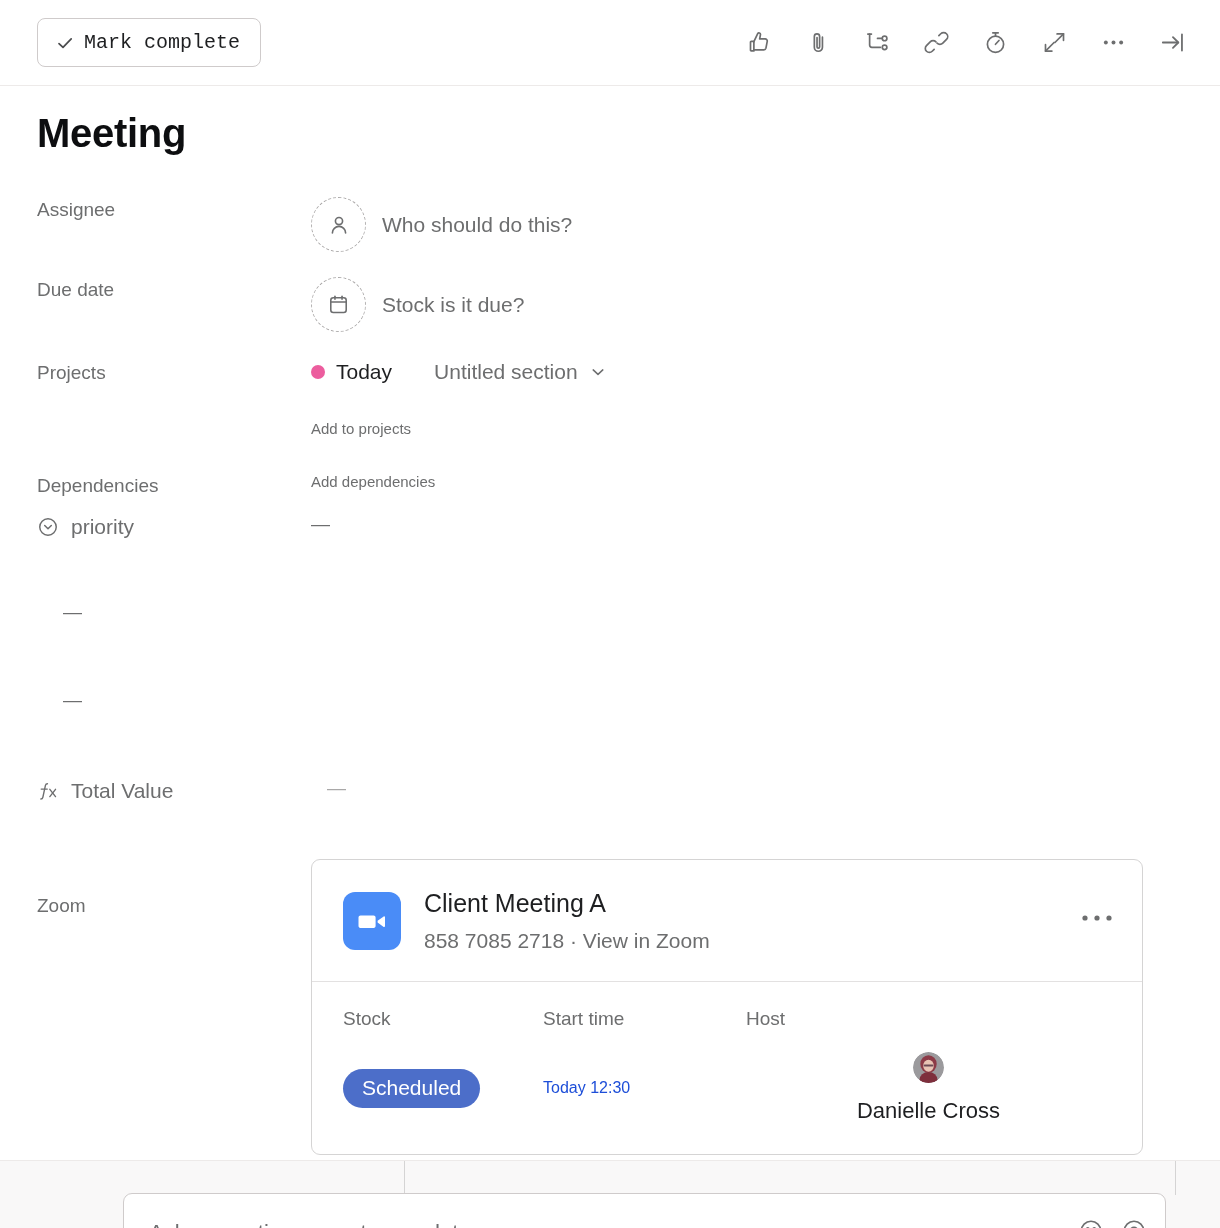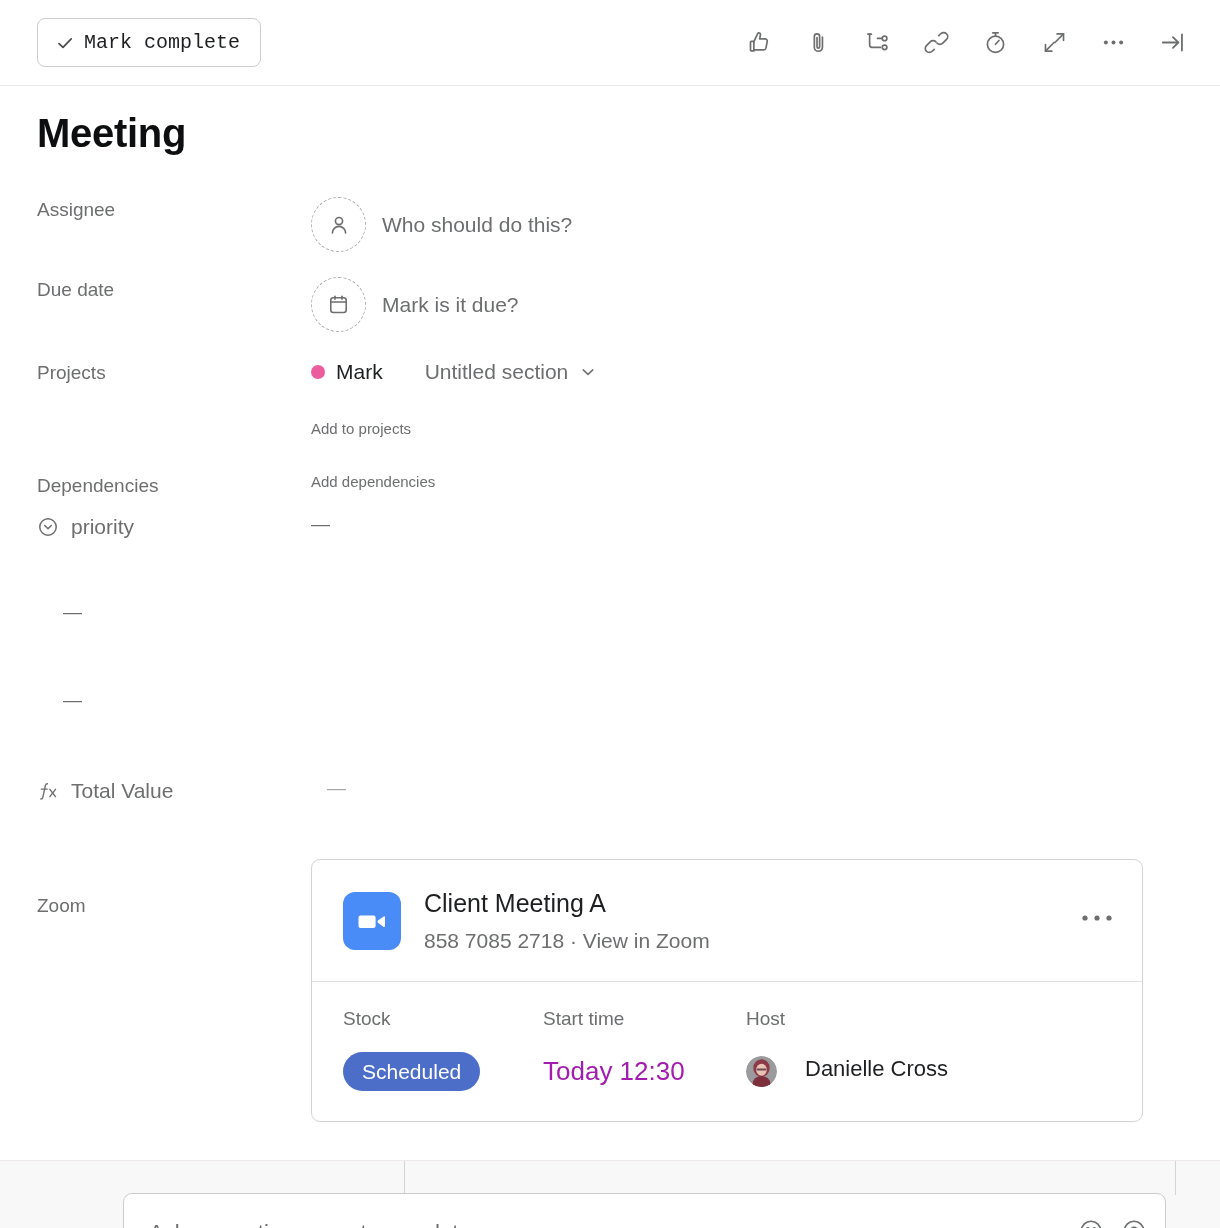--- a/index.html
+++ b/index.html
@@ -179,22 +179,22 @@
   }
   .col-status { width: 200px; flex: 0 0 200px; }
   .col-start  { width: 203px; flex: 0 0 203px; }
   .col-host   { flex: 1 1 auto; }
   .status-badge {
     display: inline-flex; align-items: center; justify-content: center;
     height: 39px; padding: 0 19px;
     border-radius: 20px;
     color: #fff; font-size: 21px;
   }
-  .start-time { font-size: 26px; color: #a21caf; }
-  .host-cell { display: flex; align-items: flex-start; gap: 28px; }
+  .start-time { font-size: 16px; color: #1d4ed8; }
+  .host-cell { display: flex; align-items: center; gap: 15px; flex-direction: column; }
   .host-name { font-size: 22px; color: #1e1f21; }
   .avatar {
     width: 31px; height: 31px; border-radius: 50%;
     flex: 0 0 31px; overflow: hidden; display: block;
   }
 
   
   .comment-bar {
     position: absolute;
     left: 0; bottom: 0;
@@ -329,31 +329,31 @@
       <div class="row-label">Due date</div>
       <div class="row-value">
         <span class="dash-circle">
           <svg width="25" height="25" viewBox="0 0 24 24" fill="none" stroke="#6d6e6f" stroke-width="1.5" stroke-linecap="round" stroke-linejoin="round">
             <rect x="4.6" y="5.6" width="14.8" height="14" rx="2.4"></rect>
             <path d="M4.6 9.6h14.8"></path>
             <path d="M8.6 4v3"></path>
               <path d="M15.4 4v3"></path>
           </svg>
         </span>
-        <span class="placeholder-text">Mark is it due?</span>
+        <span class="placeholder-text">Stock is it due?</span>
       </div>
     </div>
 
     <div class="row" style="margin-top:28px;">
       <div class="row-label">Projects</div>
       <div class="row-value" style="flex-direction:column;align-items:flex-start;">
         <div style="display:flex;align-items:center;">
           <span class="project-chip">
             <span class="project-dot" style="background:#EC5D9E"></span>
-            <span>Mark</span>
+            <span>Today</span>
           </span>
           <span class="section-pill">
             <span>Untitled section</span>
             <span style="display:inline-flex;">
               <svg width="18" height="18" viewBox="0 0 24 24" fill="none" stroke="#6d6e6f" stroke-width="2" stroke-linecap="round" stroke-linejoin="round">
                   <path d="M5.6 9.2 L12 15.2 L18.4 9.2"></path>
                 </svg>
             </span>
           </span>
         </div>

